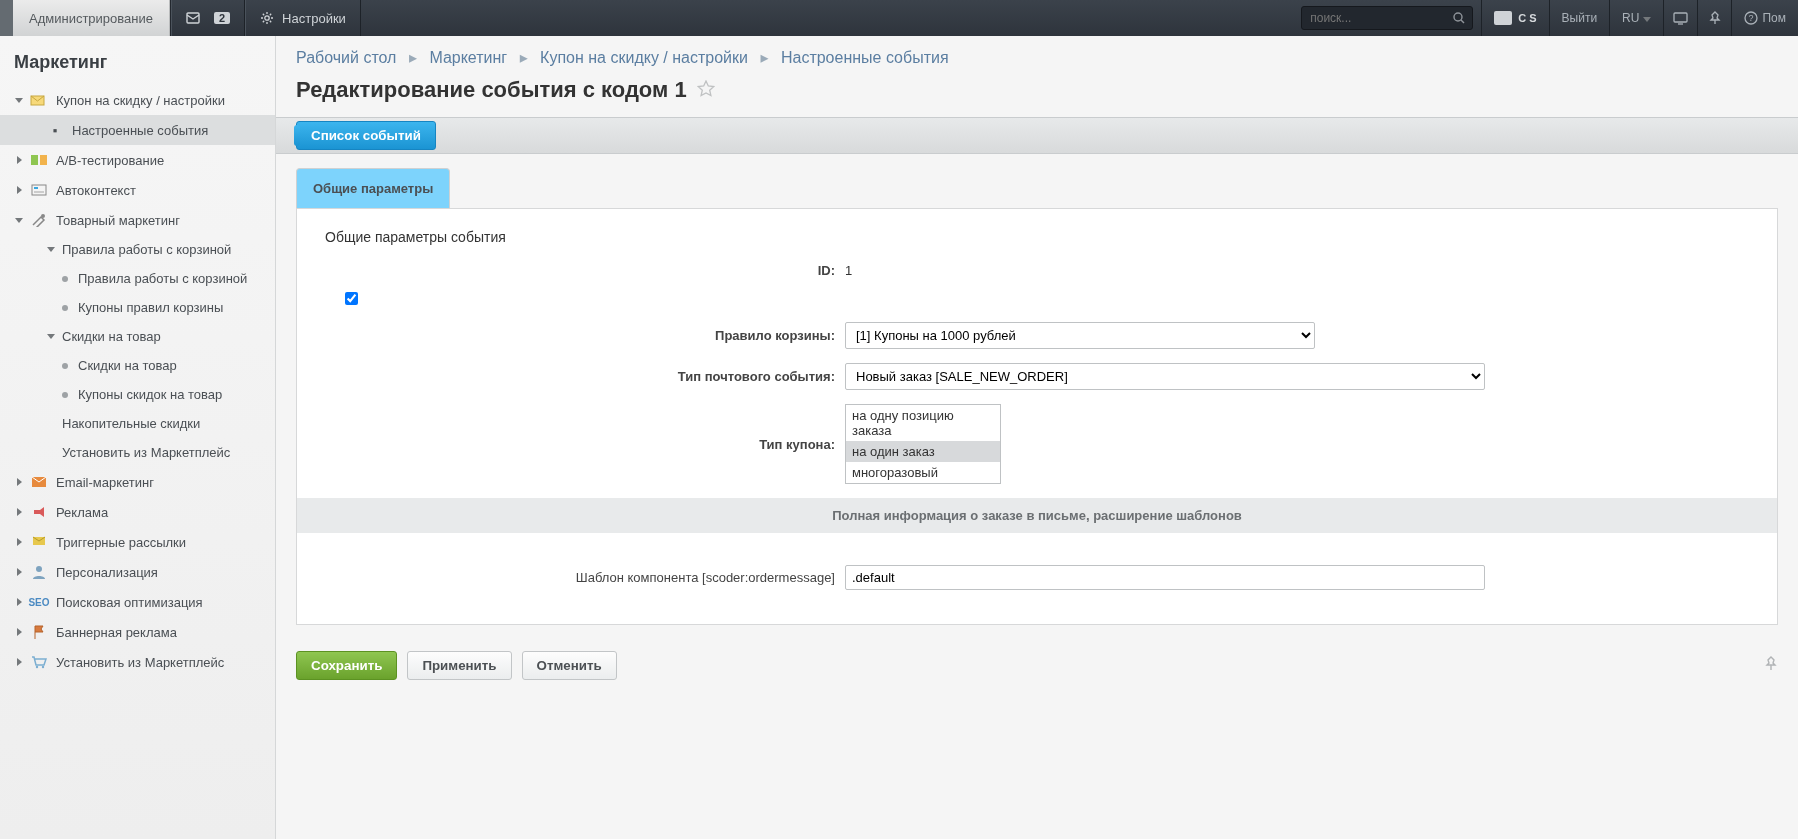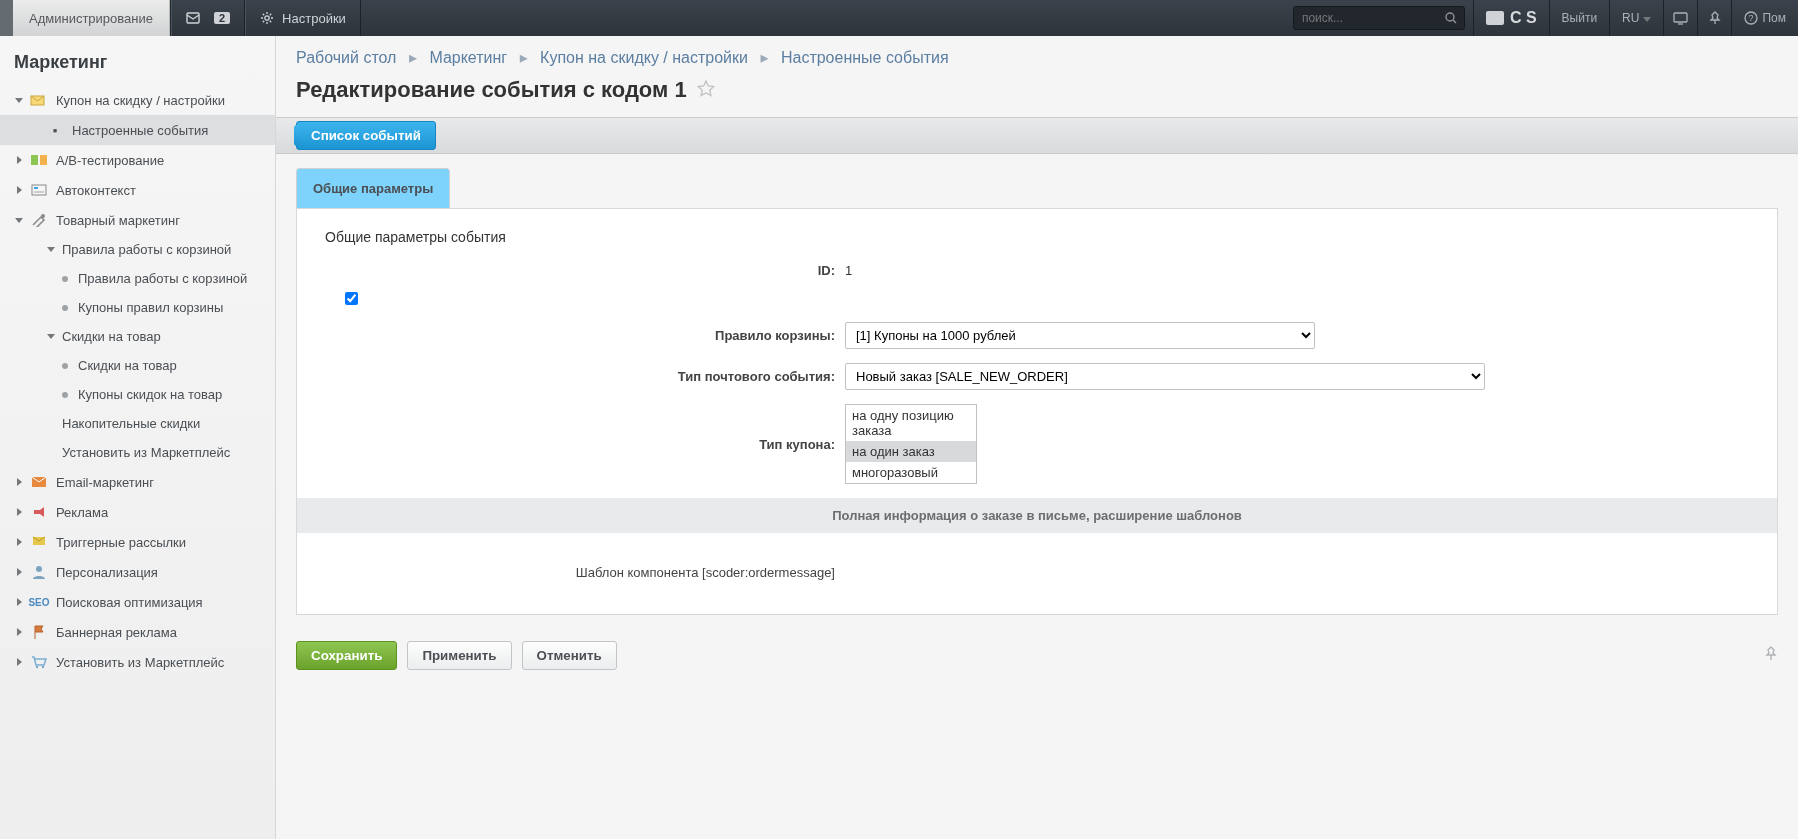--- a/index.html
+++ b/index.html
@@ -9,21 +9,21 @@
 .topbar-left-stub{width:13px;height:100%;background:#646b71}
 .topbar-title{background:linear-gradient(180deg,#ebebeb 0,#d1d3d4 100%);color:#555a5e;height:100%;display:flex;align-items:center;padding:0 16px;font-weight:400;border-right:1px solid #b9bbbc}
 .topbar-sep{width:1px;height:100%;background:#23282f}
 .topbar-item{display:flex;align-items:center;height:100%;padding:0 14px;cursor:pointer;color:#cfd3d7;border-left:1px solid #4a525b;border-right:1px solid #1d2228}
 .topbar-item svg{margin-right:8px}
 .topbar-badge{background:#cfd3d7;color:#2e343c;border-radius:2px;padding:0 5px;font-size:11px;font-weight:700;margin-left:6px}
 .topbar-spacer{flex:1}
 .topbar-search{position:relative;display:flex;align-items:center;height:24px;background:#22272e;border:1px solid #15181d;border-radius:3px;margin-right:8px}
 .topbar-search input{background:transparent;border:none;outline:none;color:#aab1b8;font-size:12px;padding:0 24px 0 8px;width:170px;height:100%}
 .topbar-search svg{position:absolute;right:6px;top:4px}
-.topbar-user{display:flex;align-items:center;height:100%;padding:0 12px;color:#d7dadd;font-weight:700;font-size:16px;cursor:pointer;border-left:1px solid #1d2228}
+.topbar-user{display:flex;align-items:center;height:100%;padding:0 12px;color:#d7dadd;font-weight:700;font-size:11px;cursor:pointer;border-left:1px solid #1d2228}
 .topbar-user .avatar{width:18px;height:14px;background:#cfd3d7;margin-right:6px;border-radius:2px}
 .topbar-right-link{display:flex;align-items:center;height:100%;padding:0 12px;color:#aab1b8;cursor:pointer;border-left:1px solid #1d2228;font-size:12px}
 .topbar-iconbtn{width:34px;display:flex;align-items:center;justify-content:center;height:100%;cursor:pointer;border-left:1px solid #1d2228}
 
 .shell{display:flex;min-height:calc(100vh - 36px)}
 .sidebar{width:276px;background:linear-gradient(180deg,#f6f6f6 0,#eeeeee 100%);border-right:1px solid #d5d7d8;padding:10px 0 20px}
 .main{flex:1;background:#f5f5f5}
 
 .side-title{font-size:18px;font-weight:700;color:#3a3f44;padding:6px 14px 12px}
 .side-item{display:flex;align-items:center;padding:7px 10px 7px 14px;color:#4a4f54;cursor:pointer;font-size:13px}
@@ -51,21 +51,21 @@
 .tabs{display:flex;padding:14px 20px 0 20px}
 .tab{background:#7dd3fc;border:1px solid #cfd1d2;border-bottom:none;border-radius:4px 4px 0 0;padding:12px 16px;font-weight:700;color:#4b4f53;cursor:pointer}
 
 .panel{background:#fff;border:1px solid #d7d8d9;margin:0 20px 16px 20px;padding:20px 28px}
 .panel h2{font-size:14px;font-weight:400;margin-bottom:18px}
 .form-table{width:100%;padding:0 20px}
 .form-row{display:flex;align-items:center;margin-bottom:14px}
 .form-label{flex:0 0 500px;text-align:right;padding-right:10px;font-weight:700;color:#444}
 .form-value{flex:1}
 .form-value select,.form-value input[type=text]{width:100%;max-width:640px;padding:4px 6px;font-size:13px;border:1px solid #bfc2c4;border-radius:2px;background:#fff}
-.form-value .listbox{width:132px;border:1px solid #bfc2c4;background:#fff;font-size:13px}
+.form-value .listbox{width:156px;border:1px solid #bfc2c4;background:#fff;font-size:13px}
 .listbox .lb-item{padding:3px 6px;cursor:pointer}
 .listbox .lb-item.sel{background:#d7d9db}
 .lb-wrap{display:flex}
 .section-head{background:#e8eaeb;text-align:center;font-weight:700;color:#6b6f72;padding:10px;margin:8px -28px 32px -28px}
 
 .footer-btns{margin:0 20px;padding:10px 0;display:flex;align-items:center;gap:10px}
 .btn-save{background:linear-gradient(180deg,#8fc651 0,#6aa22c 100%);color:#fff;border:1px solid #5c9222;border-radius:3px;padding:6px 14px;font-weight:700;cursor:pointer}
 .btn-plain{background:linear-gradient(180deg,#fdfdfd 0,#ebedee 100%);border:1px solid #c2c5c7;border-radius:3px;padding:6px 14px;font-weight:700;color:#4c5054;cursor:pointer}
 .pin{margin-left:auto;color:#b0b3b5;cursor:pointer}
 
@@ -357,20 +357,23 @@
             </div>
           </div>
         </div>
       </div>
 
       <div class="section-head">Полная информация о заказе в письме, расширение шаблонов</div>
 
       <div class="form-table">
         <div class="form-row">
           <div class="form-label" style="font-weight:400">Шаблон компонента [scoder:ordermessage]</div>
+          <div class="form-value">
+            <input type="text" value=".default" style="">
+          </div>
         </div>
       </div>
     </div>
 
     <div class="footer-btns">
       <button class="btn-save">Сохранить</button>
       <button class="btn-plain">Применить</button>
       <button class="btn-plain">Отменить</button>
       <span class="pin">
         <svg width="14" height="16" viewBox="0 0 14 16">

